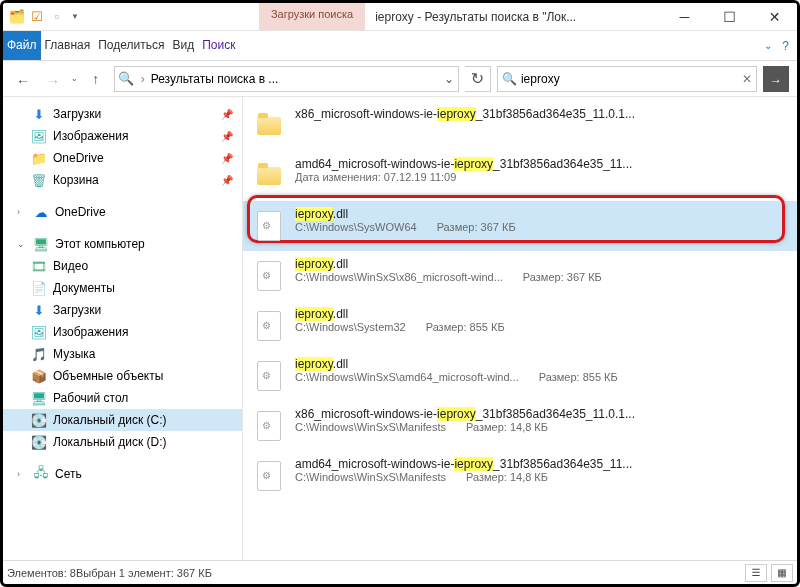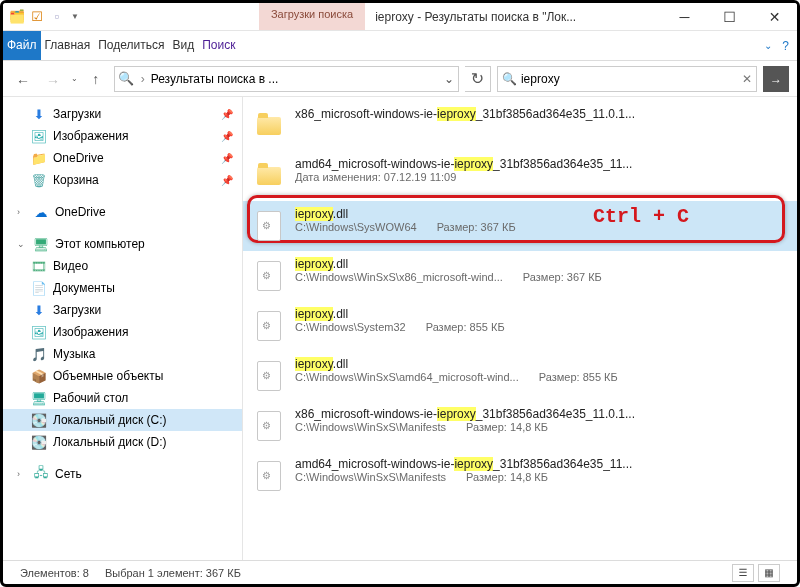--- a/index.html
+++ b/index.html
@@ -38,21 +38,21 @@
 .results { flex: 1; overflow-y: auto; padding: 4px 0; position: relative; }
 .res-item { display: flex; align-items: flex-start; padding: 6px 10px; gap: 10px; }
 .res-item.selected { background: #cce6f7; }
 .res-item .ficon { width: 32px; height: 38px; flex-shrink: 0; display: flex; align-items: center; justify-content: center; }
 .res-item .meta { flex: 1; min-width: 0; }
 .res-item .fname { font-size: 12px; color: #222; white-space: nowrap; overflow: hidden; text-overflow: ellipsis; }
 .res-item .fdetails { font-size: 11px; color: #6a6a6a; display: flex; gap: 20px; }
 .hl { background: #ffff66; }
 .redbox { position: absolute; border: 3px solid #d4181e; border-radius: 10px; left: 4px; right: 12px; top: 98px; height: 48px; pointer-events: none; box-shadow: 0 0 4px rgba(0,0,0,.3); }
 .overlay-text { position: absolute; left: 350px; top: 108px; font-family: "Courier New", monospace; font-size: 20px; font-weight: bold; color: #d4181e; pointer-events: none; }
-.statusbar { height: 24px; border-top: 1px solid #dcdcdc; display: flex; align-items: center; font-size: 11px; color: #444; padding: 0 17px; gap: 16px; }
+.statusbar { height: 24px; border-top: 1px solid #dcdcdc; display: flex; align-items: center; font-size: 11px; color: #444; padding: 0 4px; gap: 0; }
 .statusbar .right { margin-left: auto; display: flex; gap: 4px; }
 .statusbar .viewbtn { width: 22px; height: 18px; border: 1px solid #ccc; display: flex; align-items: center; justify-content: center; font-size: 10px; }
 .icon-folder { width: 24px; height: 18px; background: linear-gradient(#ffe9a8,#f7cf5e); border-radius: 2px; position: relative; }
 .icon-folder::before { content: ""; position: absolute; top: -4px; left: 1px; width: 10px; height: 5px; background: #f7cf5e; border-radius: 2px 2px 0 0; }
 .icon-file { width: 24px; height: 30px; background: #fff; border: 1px solid #c8c8c8; border-radius: 2px; position: relative; }
 .icon-file::before { content: "⚙"; position: absolute; font-size: 10px; color: #999; left: 4px; top: 8px; }
 .si { width: 16px; height: 16px; display: inline-flex; align-items: center; justify-content: center; font-size: 13px; }
 </style>
 </head>
 <body>
@@ -178,21 +178,20 @@
     <hr class="gap">
     <div class="item group">
         <span class="chev">›</span>
         <span class="si" style="color:#3a9">🖧</span>
         <span>Сеть</span>
       </div>
   </div>
 
   <div class="results" id="results-pane">
     <div class="redbox"></div>
-    <div class="overlay-text">Ctrl + C</div>
   <div class="res-item">
         <div class="ficon">
           <div class="icon-folder"></div>
         </div>
         <div class="meta">
           <div class="fname">x86_microsoft-windows-ie-<span class="hl">ieproxy</span>_31bf3856ad364e35_11.0.1...</div>
         </div>
       </div>
       <div class="res-item">
         <div class="ficon">

